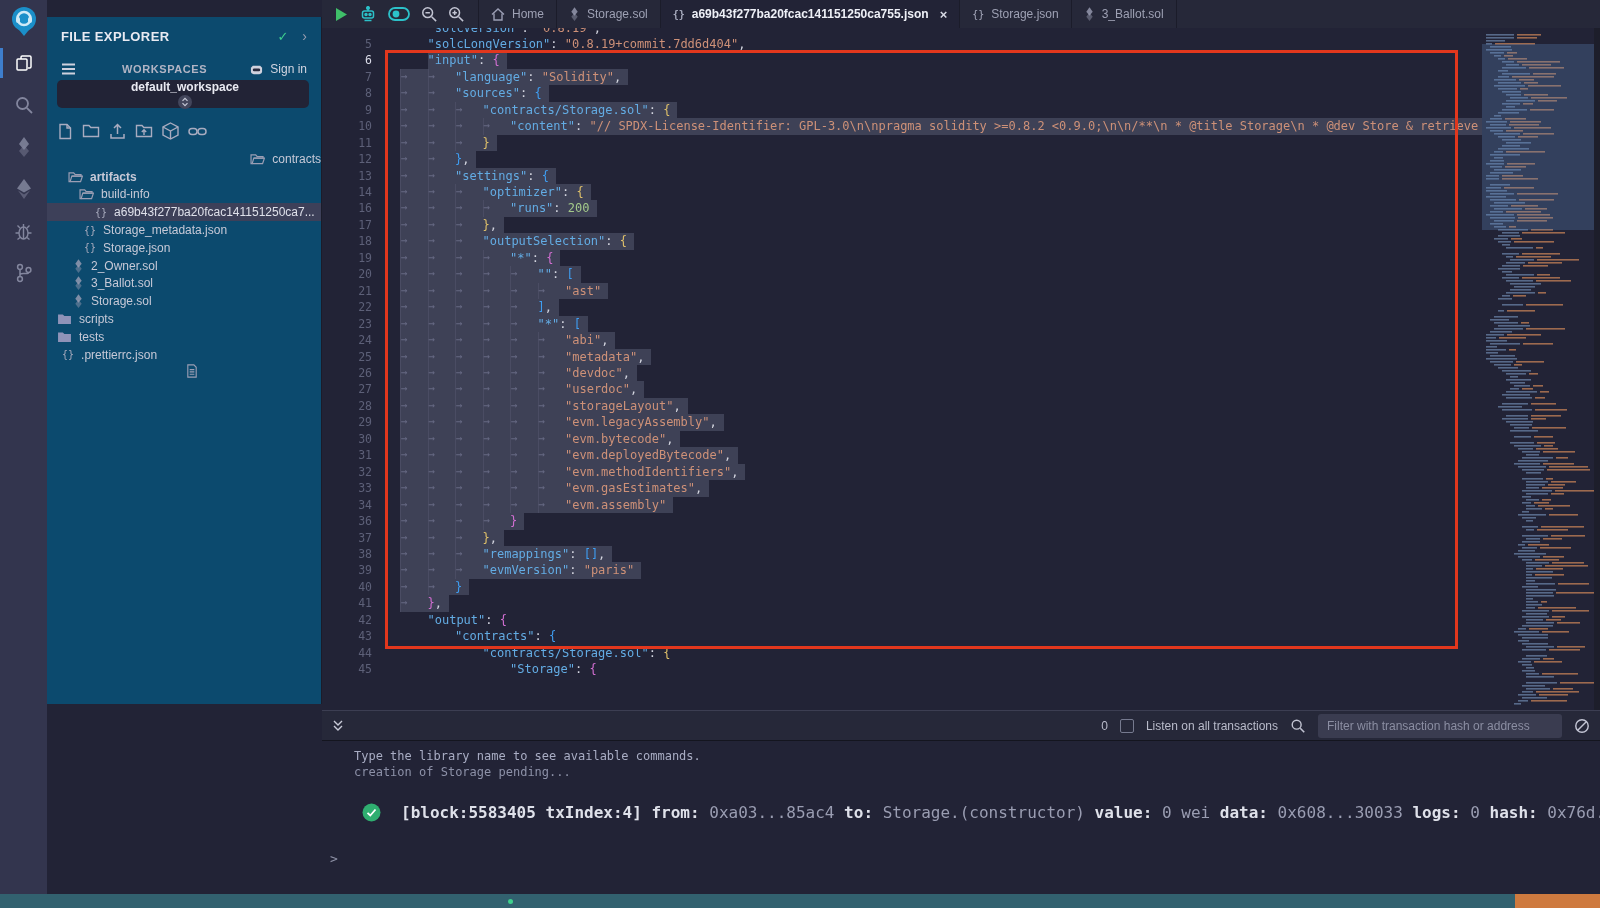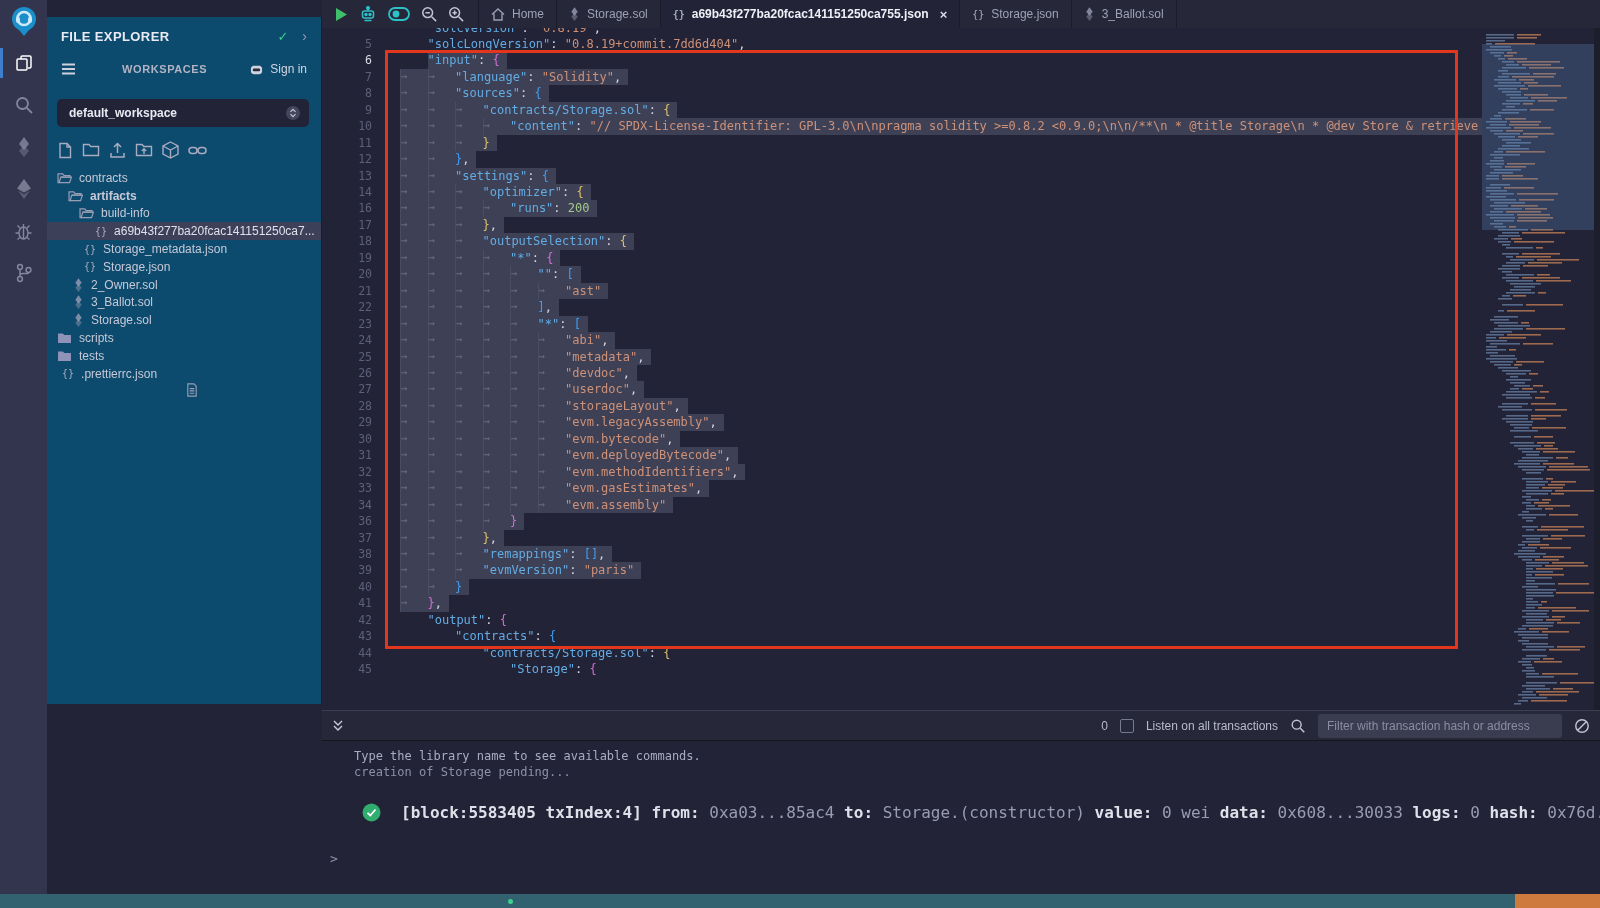--- a/index.html
+++ b/index.html
@@ -16,21 +16,21 @@
 
   
   #panel { position:absolute; left:47px; top:17px; width:275px; height:687px; background:#0c4a6e; border-right:1px solid #1b1c2a; z-index:4; }
   #fe-header { height:38px; display:flex; align-items:center; padding:0 14px; }
   #fe-title { font-size:13px; font-weight:700; letter-spacing:.4px; color:#e9eaf2; flex:1; }
   #fe-check { color:#3ecf8f; font-size:13px; margin-right:14px; }
   #fe-chevron { color:#9a9db0; font-size:14px; }
   #ws-row { height:20px; display:flex; align-items:center; padding:0 14px; gap:9px; margin-top:4px; }
   #ws-label { font-size:11px; font-weight:700; letter-spacing:.6px; color:#b2b4c4; flex:1;margin-left:37px; }
   #signin { display:flex; align-items:center; gap:6px; color:#d3d5e1; cursor:pointer; }
-  #ws-select { margin:20px 12px 0 10px; height:28px; background:#222336; border-radius:5px; display:flex; align-items:center; padding:0 8px 0 12px; cursor:pointer; }
+  #ws-select { margin:1px 12px 0 10px; height:28px; background:#222336; border-radius:5px; display:flex; align-items:center; padding:0 8px 0 12px; cursor:pointer;flex-direction:column; }
   #ws-select .ws-name { flex:1; font-weight:700; color:#e9eaf2; }
   #fe-toolbar { display:flex; align-items:center; gap:9px; padding:14px 0 8px 10px; color:#a9acc0; }
   #fe-toolbar .tb-ic { cursor:pointer; }
   #tree { margin-top:2px; }
   .tree-row { height:17.8px; display:flex; align-items:center; gap:7px; color:#c7c9d7; cursor:pointer; white-space:nowrap; overflow:hidden; }
   .tree-row.selected { background:#3d4059; color:#dee0ea; }
   .tree-ic { flex:0 0 auto; color:#9b9eb4; display:flex; align-items:center; }
   .braces { font-family:"DejaVu Sans Mono",monospace; font-size:10px; color:#a7aabd; }
 
   
@@ -234,21 +234,21 @@
         </svg>
       </span>
       <span class="tb-ic">
         <svg width="19" height="11" viewBox="0 0 19 11" fill="none" stroke="currentColor" stroke-width="1.5">
           <rect x="1" y="2.5" width="8" height="6" rx="3"></rect>
           <rect x="10" y="2.5" width="8" height="6" rx="3"></rect>
         </svg>
       </span>
     </div>
   <div id="tree">
-      <div class="tree-row" style="padding-left: 10px;">
+      <div class="tree-row" style="padding-left: 10px; justify-content: flex-end;">
         <span class="tree-ic">
           <svg width="15" height="12" viewBox="0 0 16 13" fill="none" stroke="currentColor" stroke-width="1.3">
             <path d="M1 2 H6 L7.5 3.8 H14 V5.5 H4 L2.2 11.5 H1 Z"></path>
             <path d="M4 5.5 H15.5 L13.5 11.5 H2.2"></path>
           </svg>
         </span>
         <span>contracts</span>
       </div>
       <div class="tree-row" style="padding-left: 21px; font-weight: bold;">
         <span class="tree-ic">

